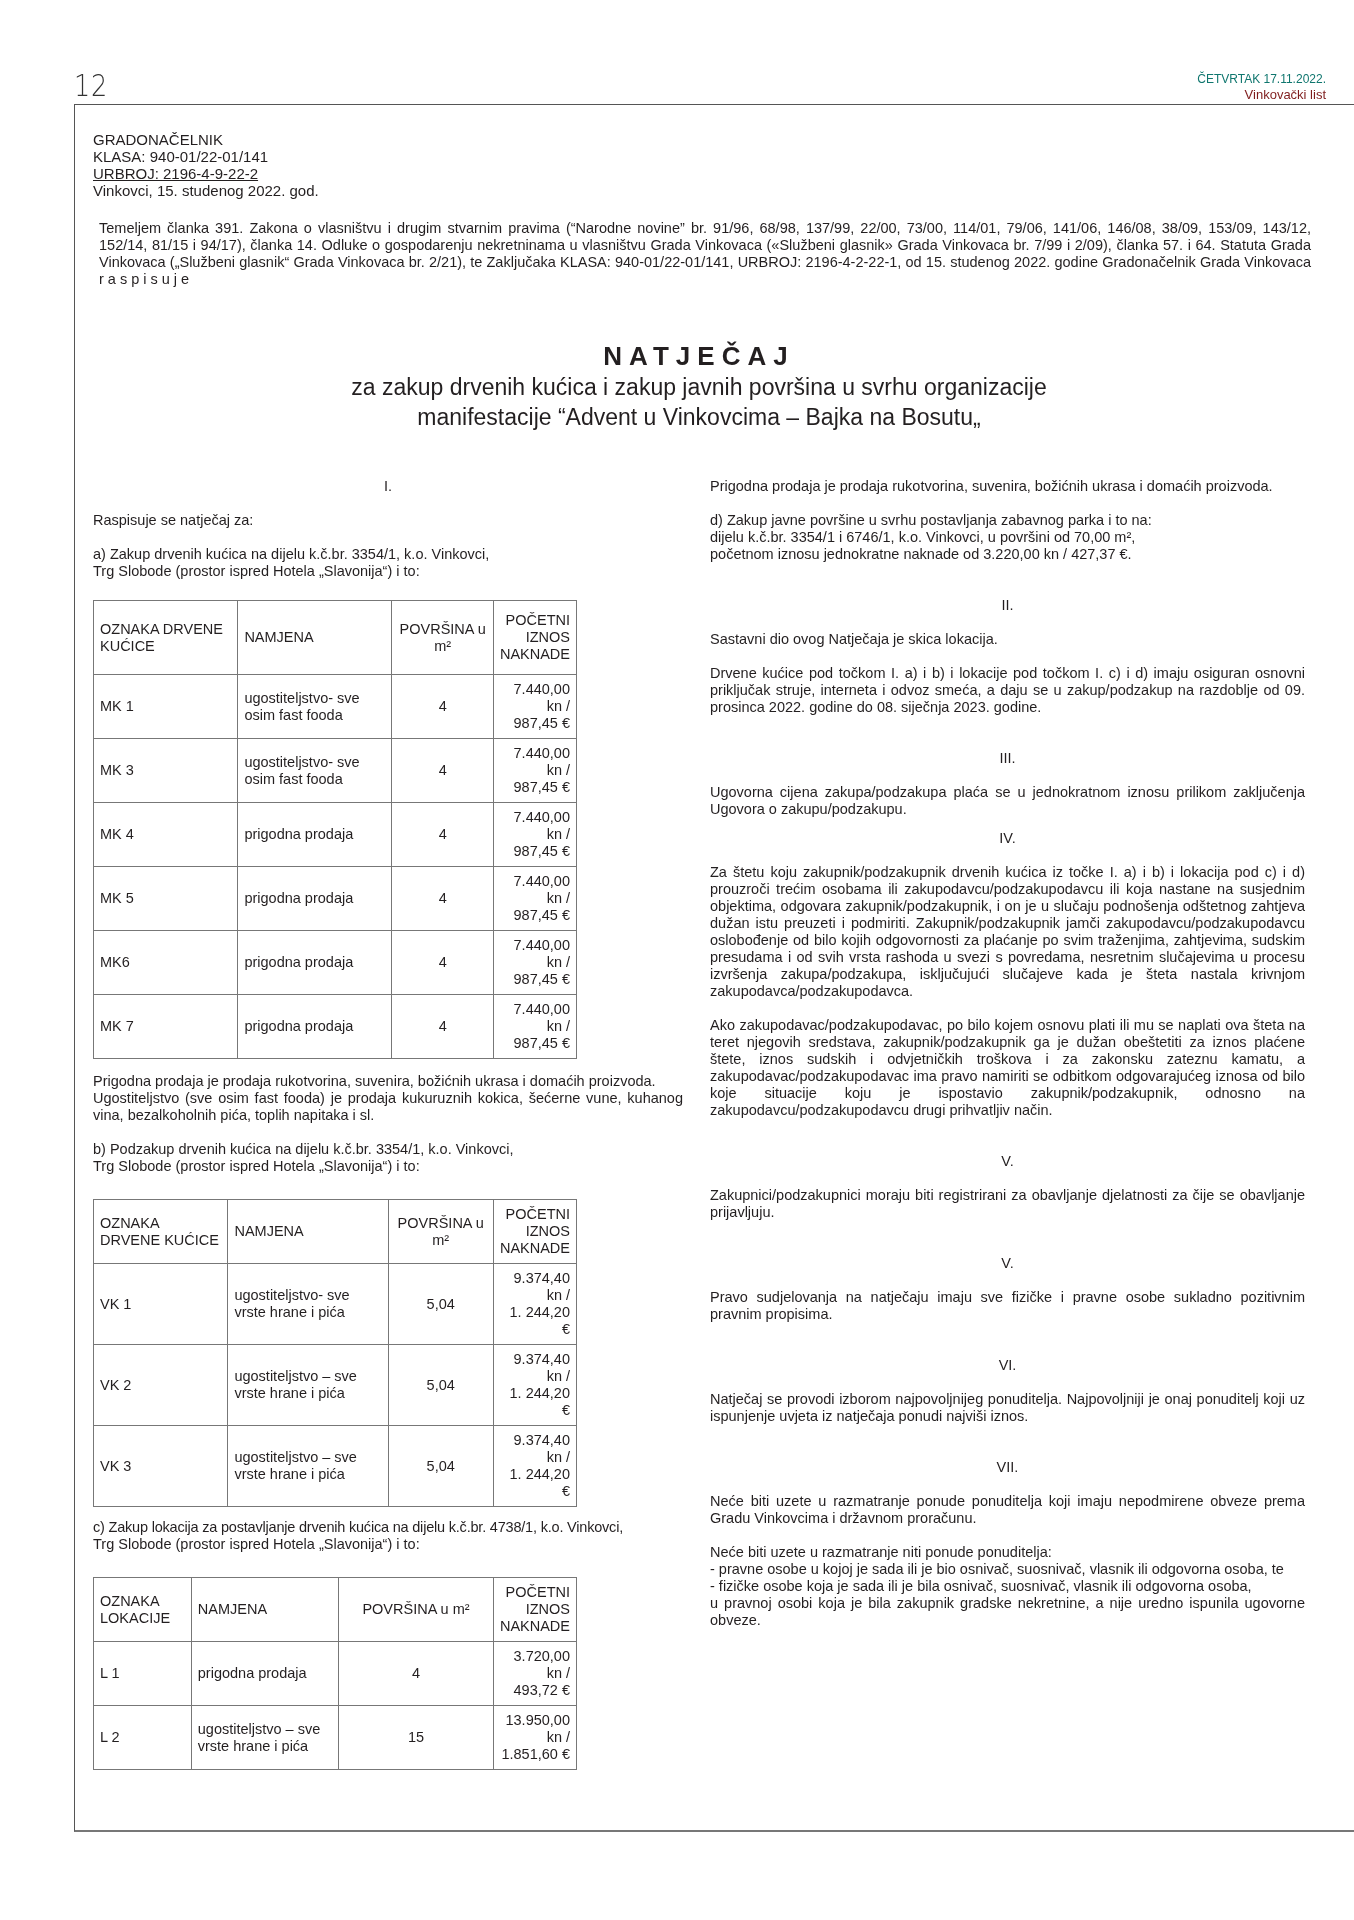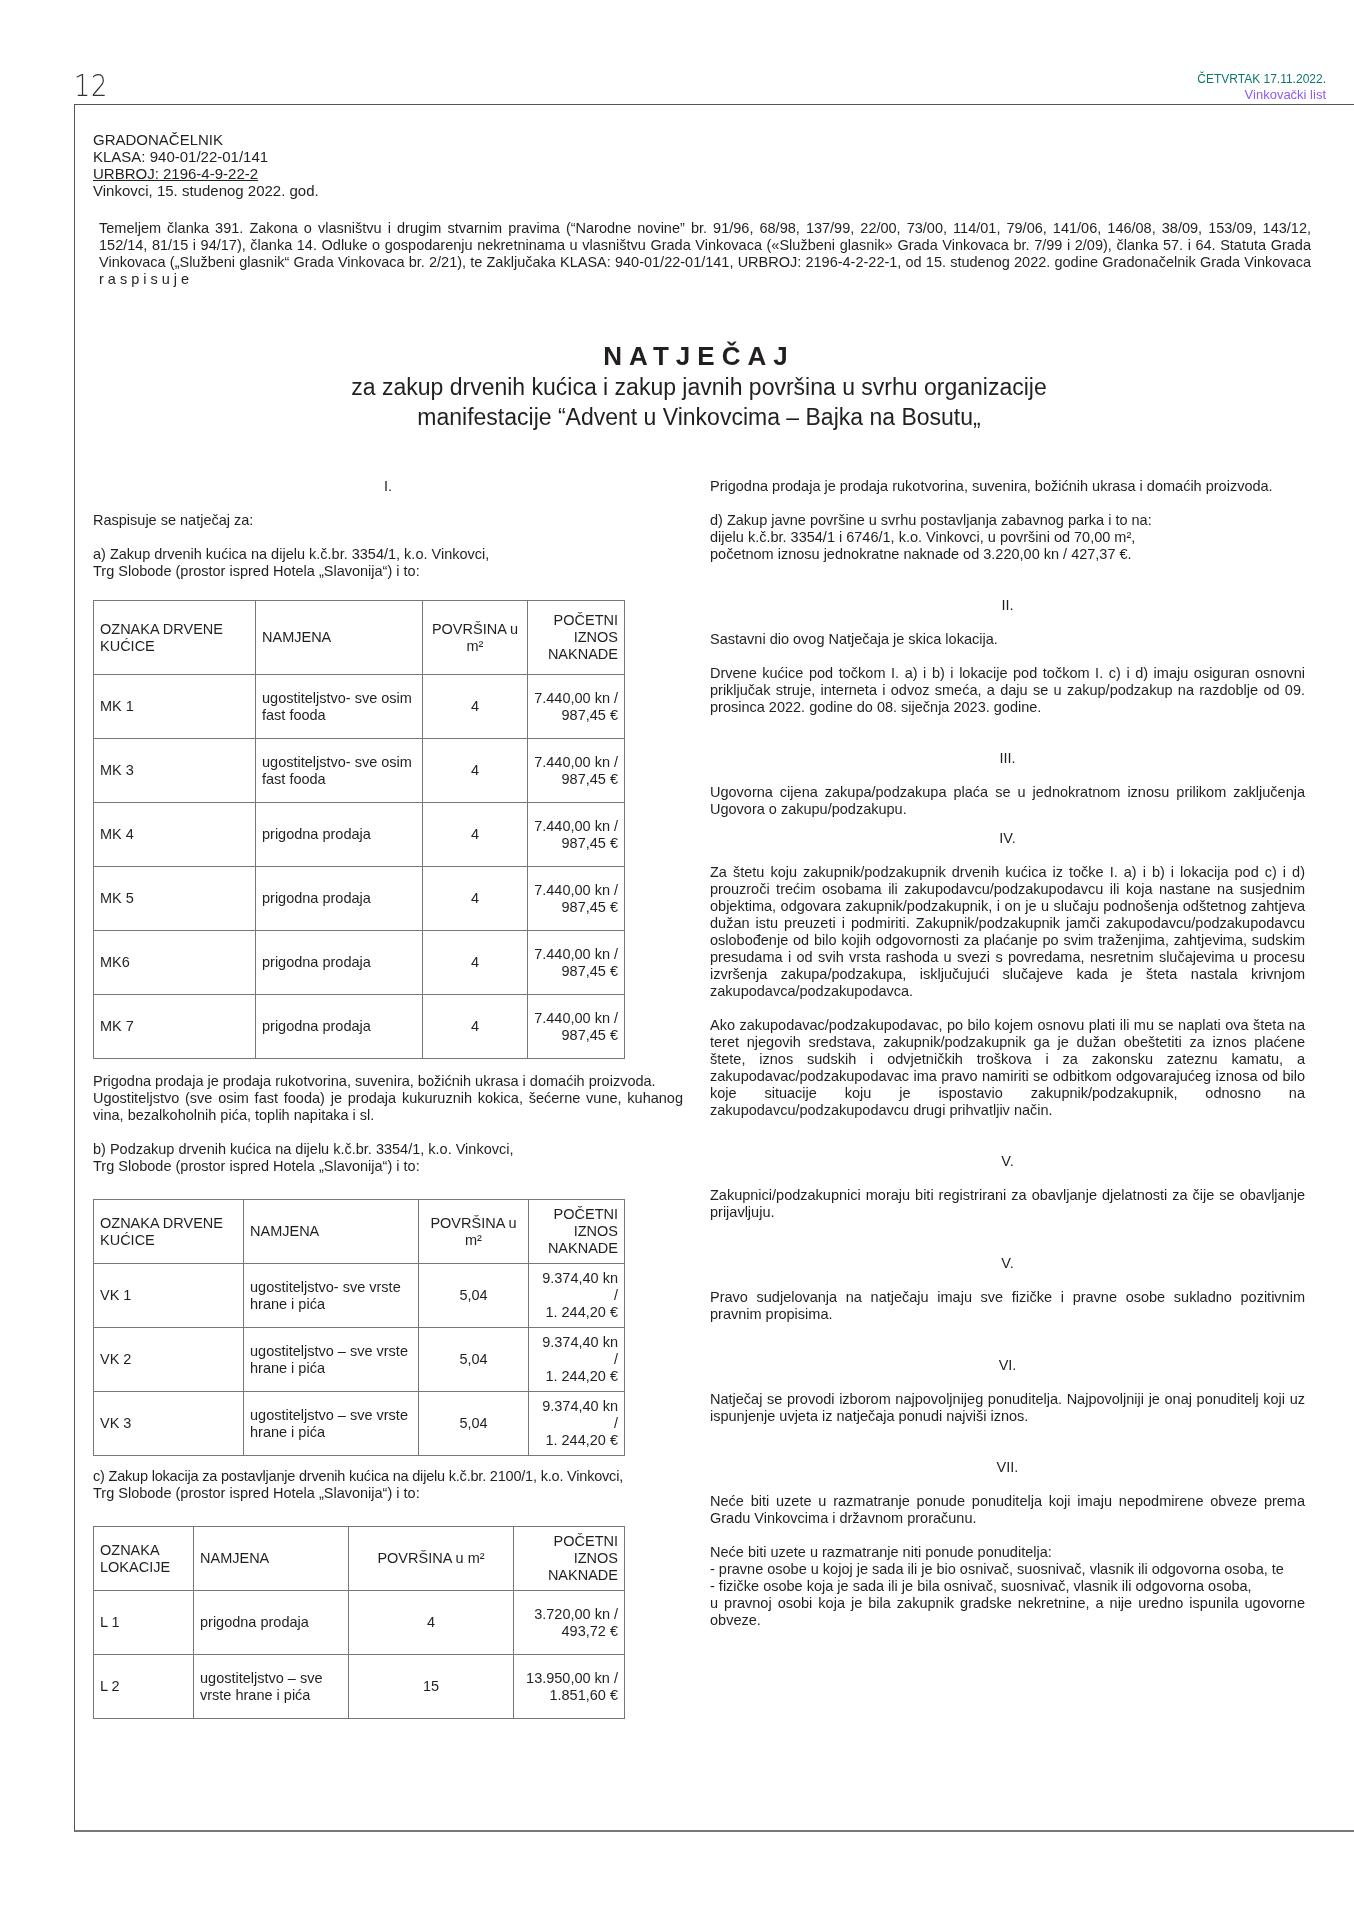--- a/index.html
+++ b/index.html
@@ -10,21 +10,21 @@
   .page-num {
     position: absolute; left: 74px; top: 68px;
     font-size: 30px; font-weight: 300; color: #333; letter-spacing: 1px;
     font-family: "DejaVu Sans", sans-serif; transform: scaleX(0.85); transform-origin: left top;
   }
   .running-head {
     position: absolute; right: 28px; top: 72px; text-align: right;
     line-height: 15px;
   }
   .run-date { font-size: 12px; color: #0f766e; }
-  .run-pub { font-size: 13px; color: #8b5cf6; }
+  .run-pub { font-size: 13px; color: #7f1d1d; }
   .frame {
     position: absolute; left: 74px; top: 104px; width: 1290px; height: 1725px;
     border-top: 1.5px solid #555; border-left: 1px solid #555; border-bottom: 2px solid #777;
   }
   .header-block {
     position: absolute; left: 93px; top: 131px; font-size: 15px; line-height: 17px;
   }
   .header-block div { white-space: nowrap; }
   .underline { text-decoration: underline; }
   .preamble {
@@ -42,21 +42,21 @@
     font-size: 23px; font-weight: normal; line-height: 30px; margin-top: 0;
   }
   .col {
     position: absolute; font-size: 14.5px; line-height: 17px;
   }
   .col-left { left: 93px; top: 478px; width: 590px; }
   .col-right { left: 710px; top: 478px; width: 595px; }
   .sec-head { text-align: center; }
   .p { margin: 0; text-align: justify; }
   table.fee {
-    border-collapse: collapse; width: 532px; font-size: 14.5px; line-height: 17px;
+    border-collapse: collapse; width: 484px; font-size: 14.5px; line-height: 17px;
   }
   table.fee td {
     border: 1.5px solid #777; padding: 6px 6px; vertical-align: middle;
   }
   table.fee td.c { text-align: center; margin-left: 20px; }
   table.fee td.r { text-align: right; }
 </style>
 </head>
 <body>
 
@@ -214,21 +214,21 @@
       <td class="c">5,04</td>
       <td class="r">
             <div>9.374,40 kn /</div>
             <div>1. 244,20 €</div>
           </td>
     </tr>
   </tbody>
     </table>
 
   <div style="height:12px"></div>
-  <div style="white-space:nowrap;letter-spacing:-0.2px">c) Zakup lokacija za postavljanje drvenih kućica na dijelu k.č.br. 2100/1, k.o. Vinkovci,</div>
+  <div style="white-space:nowrap;letter-spacing:-0.2px">c) Zakup lokacija za postavljanje drvenih kućica na dijelu k.č.br. 4738/1, k.o. Vinkovci,</div>
   <div>Trg Slobode (prostor ispred Hotela „Slavonija“) i to:</div>
   <div style="height:24px"></div>
 
   <table class="fee">
     <colgroup>
         <col style="width:100px">
         <col style="width:155px">
         <col style="width:165px">
         <col>
       </colgroup>

